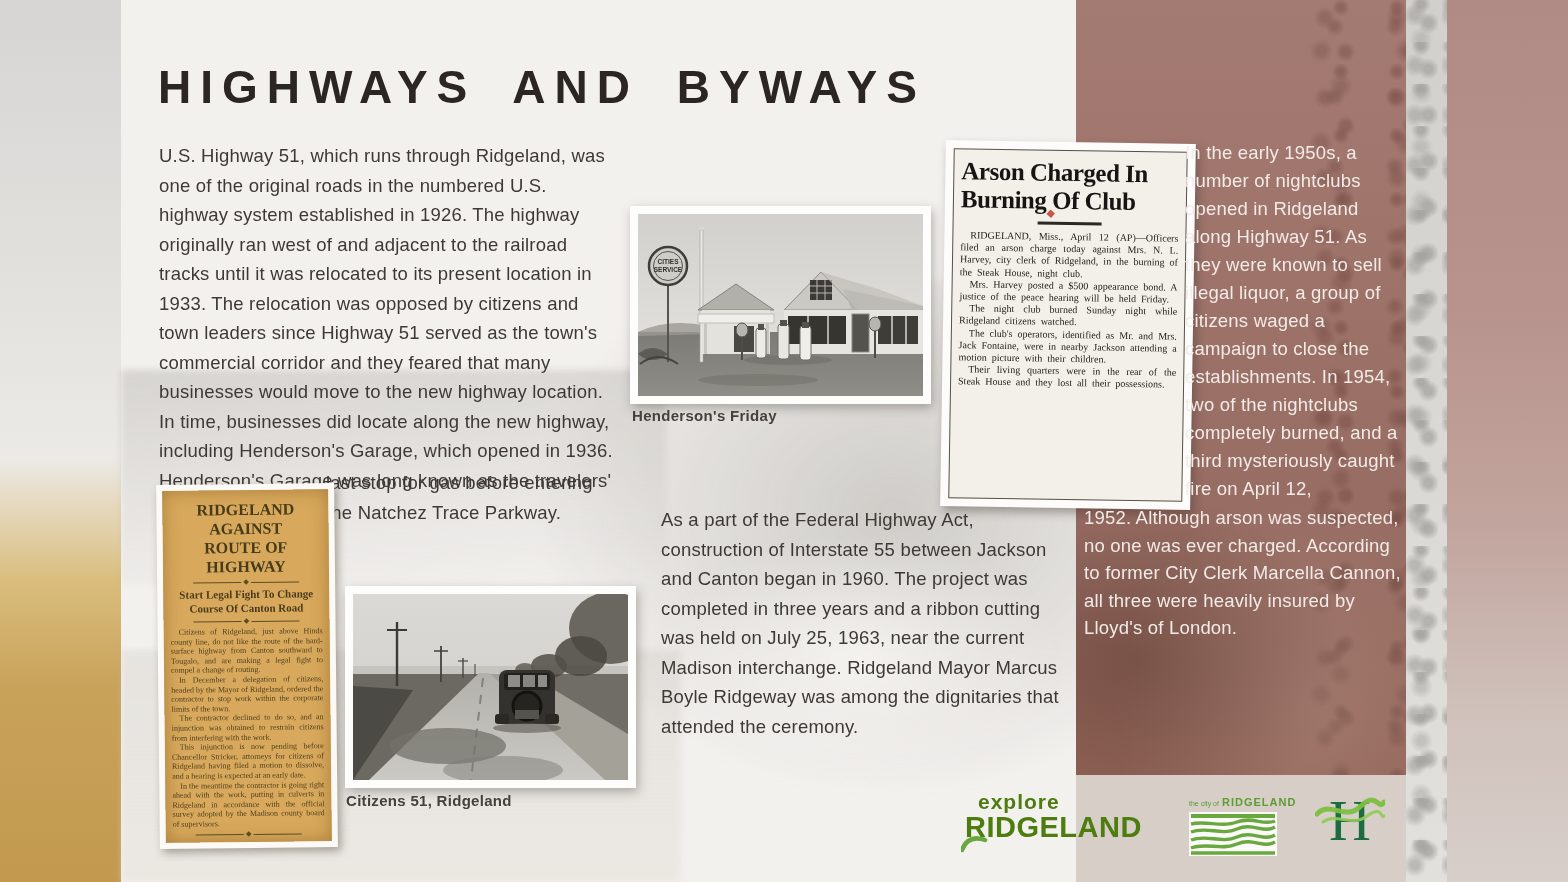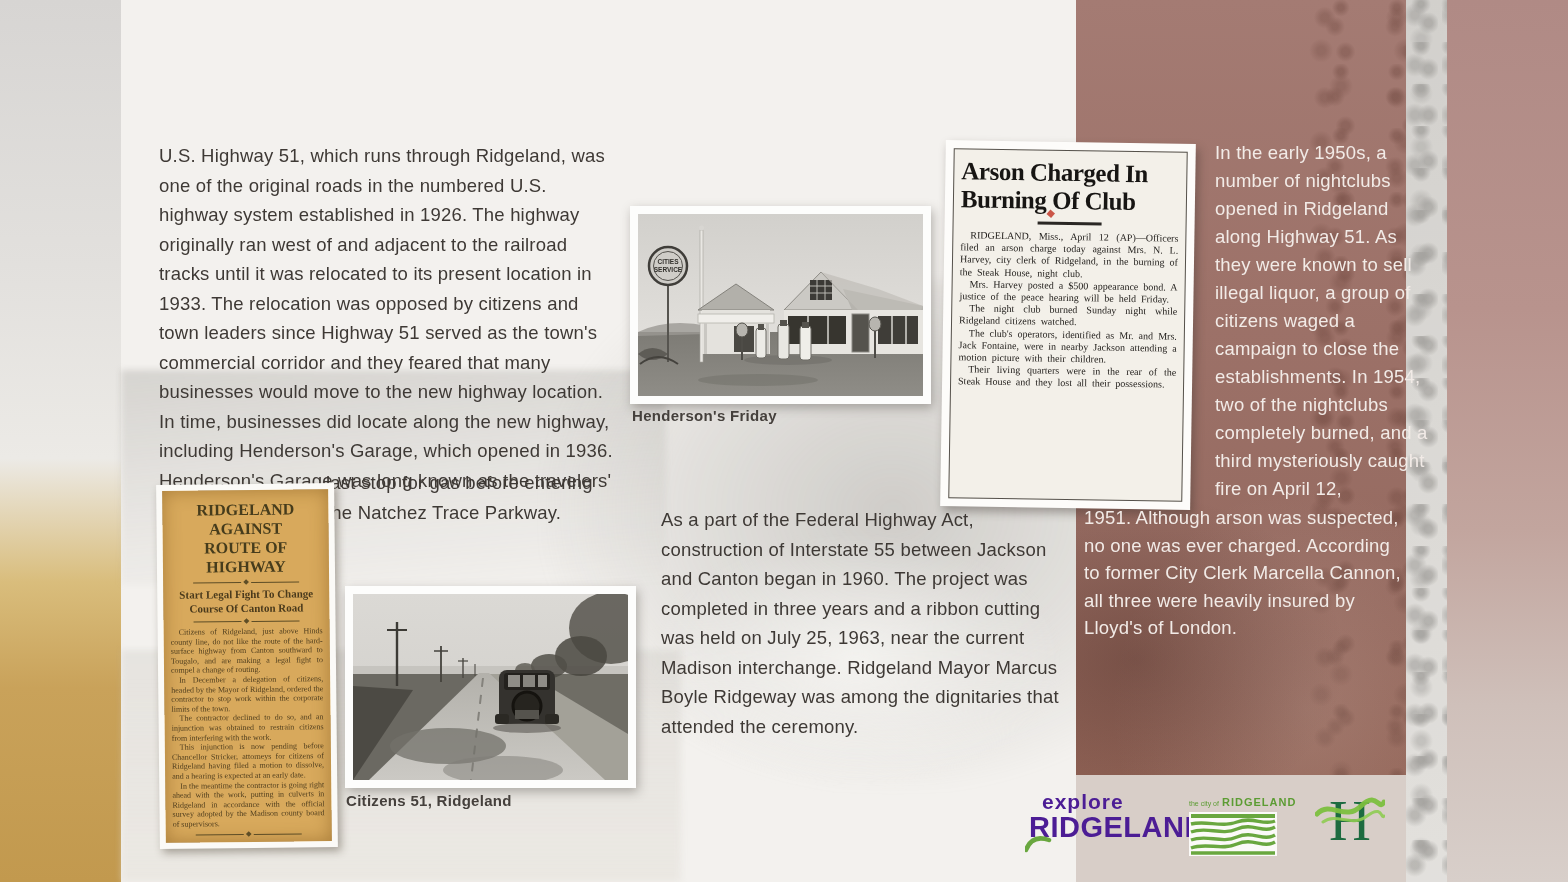--- a/index.html
+++ b/index.html
@@ -59,21 +59,21 @@
       linear-gradient(180deg,#cfcdc9 0%,#dcdad6 55%,#e6e4e0 100%);
     background-size:30px 42px,36px 50px,32px 46px,38px 54px,100% 100%;}
 
   
   .title{left:37px;top:60px;font-size:46px;font-weight:bold;color:#2b2624;
     letter-spacing:9px;word-spacing:16px;}
   .body-copy{color:#3e3935;font-size:18.5px;line-height:29.5px;letter-spacing:.2px;}
   .intro{left:38px;top:141px;width:460px;}
   .intro-wrap{left:205px;top:468px;width:295px;}
   .federal{left:540px;top:505px;width:412px;}
-  .night-top{left:1064px;top:139px;width:214px;color:#f2ebe7;line-height:28px;padding-left:30px;}
+  .night-top{left:1064px;top:139px;width:214px;color:#f2ebe7;line-height:28px;}
   .night-bottom{left:963px;top:504px;width:322px;color:#f2ebe7;line-height:27.5px;}
 
   .caption{color:#45403c;font-size:15px;font-weight:bold;letter-spacing:.3px;}
   .cap-garage{left:511px;top:407px;}
   .cap-highway{left:225px;top:792px;}
 
   
   .photo-frame{background:#fdfdfc;box-shadow:2px 4px 10px rgba(60,55,50,.35);padding:8px;}
   .garage-frame{left:509px;top:206px;}
   .highway-frame{left:224px;top:586px;}
@@ -97,21 +97,21 @@
     transform:rotate(.9deg);box-shadow:3px 5px 10px rgba(60,50,45,.4);}
   .clip2-inner{position:relative;width:100%;height:100%;box-sizing:border-box;background:#f3f0e9;
     border:1px solid #55514b;padding:8px 7px;overflow:hidden;
     font-family:"Liberation Serif",serif;color:#24211e;}
   .clip2-h{font-size:25px;line-height:28px;font-weight:bold;color:#171513;letter-spacing:-.5px;}
   .clip2-rule{width:64px;border-top:3px solid #2a2724;margin:7px auto 6px;}
   .clip2-p{font-size:10px;line-height:12.2px;text-align:justify;text-indent:10px;word-spacing:2.5px;margin:0;}
   .red-mark{position:absolute;left:94px;top:60px;width:6px;height:6px;background:#c33b2c;transform:rotate(40deg);opacity:.85;}
 
   
-  .logo-explore{left:908px;top:791px;width:180px;color:#4c1d95;line-height:1;}
+  .logo-explore{left:844px;top:791px;width:180px;color:#4d7c0f;line-height:1;}
   .logo-explore .l1{font-size:21px;font-weight:bold;letter-spacing:1px;margin-left:13px;}
   .logo-explore .l2{font-size:29px;font-weight:bold;letter-spacing:.5px;margin-top:1px;position:relative;}
   .r-swoosh{position:absolute;left:-4px;top:15px;}
   .logo-city{left:1068px;top:796px;width:96px;text-align:left;color:#5c9c33;}
   .logo-city .tag{font-size:11px;line-height:12px;white-space:nowrap;}
   .logo-city .tag .small{font-size:7px;}
   .logo-city .waves{margin-top:2px;}
   .logo-h{left:1194px;top:792px;}
 
   .txt{white-space:pre-wrap;}
@@ -132,20 +132,21 @@
 
     <div class="abs maroon-col">
       <div class="maroon-trees"></div>
       <div class="maroon-ghost"></div>
     </div>
     <div class="abs logo-band"></div>
     <div class="abs tree-strip">
       <div class="tree-strip-inner"></div>
     </div>
 
+    <div class="abs title">HIGHWAYS AND BYWAYS</div>
 
     <div class="abs body-copy intro txt">U.S. Highway 51, which runs through Ridgeland, was one of the original roads in the numbered U.S. highway system established in 1926. The highway originally ran west of and adjacent to the railroad tracks until it was relocated to its present location in 1933. The relocation was opposed by citizens and town leaders since Highway 51 served as the town's commercial corridor and they feared that many businesses would move to the new highway location. In time, businesses did locate along the new highway, including Henderson's Garage, which opened in 1936. Henderson's Garage was long known as the travelers'</div>
     <div class="abs body-copy intro-wrap txt">last stop for gas before entering the Natchez Trace Parkway.</div>
 
     <div class="abs clip1">
       <div class="clip1-inner">
         <div class="clip1-h">RIDGELAND AGAINST</div>
         <div class="clip1-h">ROUTE OF HIGHWAY</div>
         <div class="divider">
             <span class="line"></span>
@@ -252,21 +253,21 @@
         <div class="clip2-rule"></div>
         <p class="clip2-p">RIDGELAND, Miss., April 12 (AP)—Officers filed an arson charge today against Mrs. N. L. Harvey, city clerk of Ridgeland, in the burning of the Steak House, night club.</p>
         <p class="clip2-p">Mrs. Harvey posted a $500 appearance bond. A justice of the peace hearing will be held Friday.</p>
         <p class="clip2-p">The night club burned Sunday night while Ridgeland citizens watched.</p>
         <p class="clip2-p">The club's operators, identified as Mr. and Mrs. Jack Fontaine, were in nearby Jackson attending a motion picture with their children.</p>
         <p class="clip2-p">Their living quarters were in the rear of the Steak House and they lost all their possessions.</p>
       </div>
     </div>
 
     <div class="abs body-copy night-top txt">In the early 1950s, a number of nightclubs opened in Ridgeland along Highway 51. As they were known to sell illegal liquor, a group of citizens waged a campaign to close the establishments. In 1954, two of the nightclubs completely burned, and a third mysteriously caught fire on April 12,</div>
-    <div class="abs body-copy night-bottom txt">1951. Although arson was suspected, no one was ever charged. According to former City Clerk Marcella Cannon, all three were heavily insured by Lloyd's of London.</div>
+    <div class="abs body-copy night-bottom txt">1952. Although arson was suspected, no one was ever charged. According to former City Clerk Marcella Cannon, all three were heavily insured by Lloyd's of London.</div>
 
     <div class="abs photo-frame highway-frame">
       <svg width="275" height="186" viewBox="0 0 275 186">
         <defs>
           <linearGradient id="hsky" x1="0" y1="0" x2="0" y2="1">
             <stop offset="0" stop-color="#dbd9d5"></stop>
               <stop offset="1" stop-color="#cfcdc8"></stop>
           </linearGradient>
           <linearGradient id="hroad" x1="0" y1="0" x2="0" y2="1">
             <stop offset="0" stop-color="#b3b1ab"></stop>

